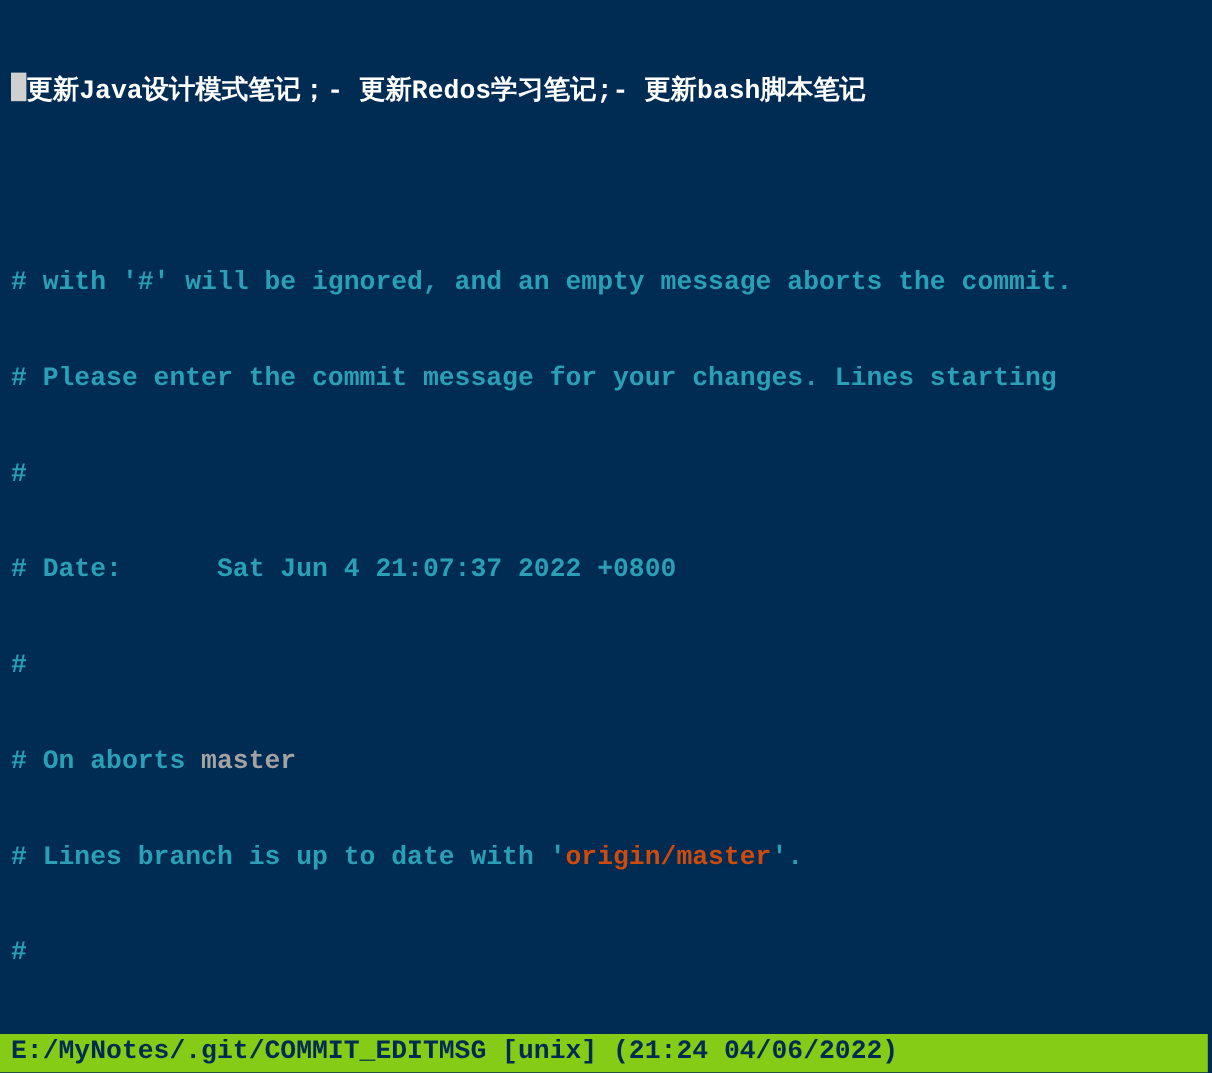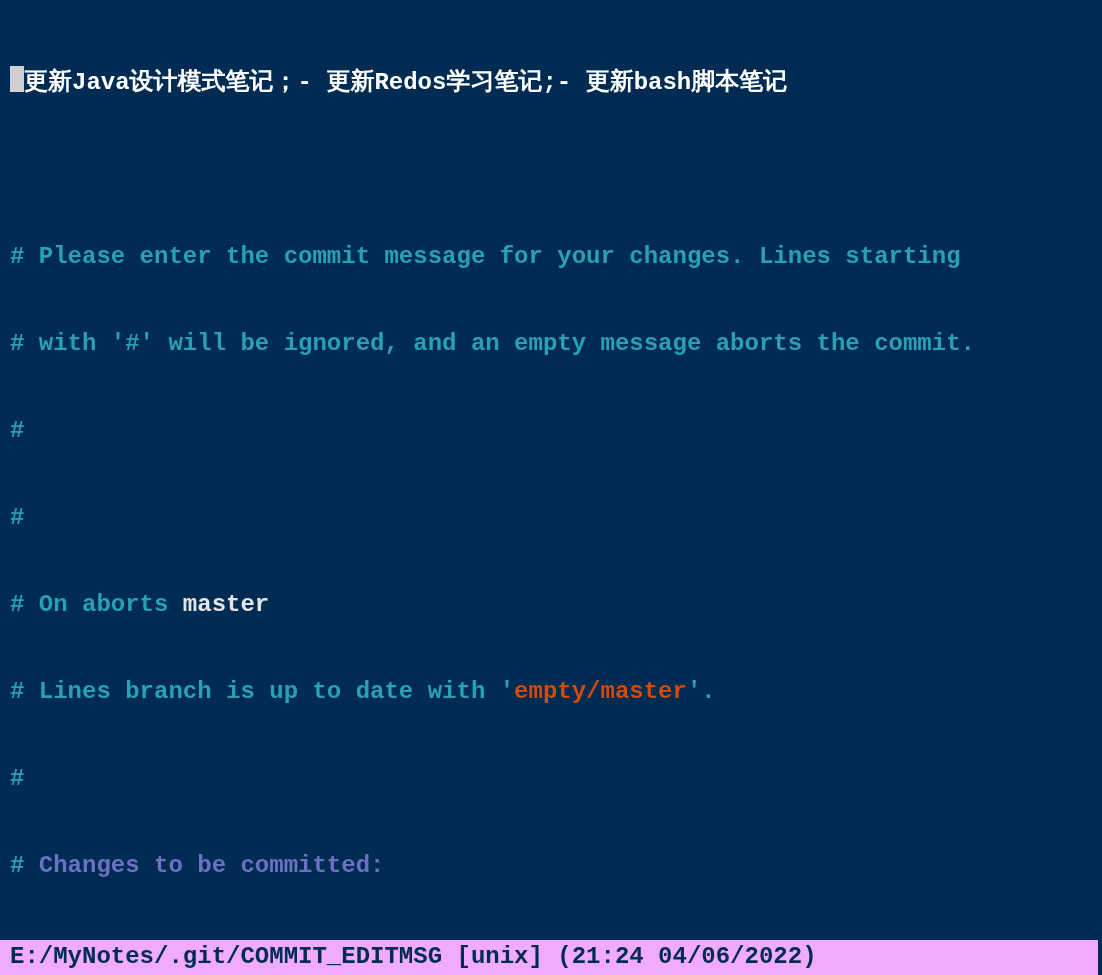--- a/index.html
+++ b/index.html
@@ -31,51 +31,52 @@
   }
   .cursor {
     display: inline-block;
     width: 14px;
     height: 26px;
     background: #d0d0d0;
     vertical-align: -3px;
   }
   .msg-white { color: #ffffff; }
   .msg-cyan  { color: #2aa0b6; }
-  .branch    { color: #e5e5e5; }
+  .branch    { color: #a3a3a3; }
   .remote    { color: #ce4b0e; }
   .header    { color: #6c71c4; }
   .statusbar {
     position: absolute;
     bottom: 0;
     left: 0;
     right: 4px;
-    background: #f0abfc;
+    background: #84cc16;
     color: #002b52;
     font-weight: bold;
     padding: 2px 10px 3px 10px;
     line-height: 30px;
     height: 30px;
     box-sizing: content-box;
   }
 </style>
 </head>
 <body>
 
 <div class="editor">
 
   <div class="buffer">
     <span class="line"><span class="cursor"></span><span class="msg-white">更新Java设计模式笔记；- 更新Redos学习笔记;- 更新bash脚本笔记</span></span>
     <span class="line"> </span>
+    <span class="line msg-cyan"># with '#' will be ignored, and an empty message aborts the commit.</span>
     <span class="line msg-cyan"># Please enter the commit message for your changes. Lines starting</span>
-    <span class="line msg-cyan"># with '#' will be ignored, and an empty message aborts the commit.</span>
     <span class="line msg-cyan">#</span>
+    <span class="line"><span class="msg-cyan"># Date:      </span><span class="msg-cyan">Sat Jun 4 21:07:37 2022 +0800</span></span>
     <span class="line msg-cyan">#</span>
     <span class="line"><span class="msg-cyan"># On aborts </span><span class="branch">master</span></span>
-    <span class="line"><span class="msg-cyan"># Lines branch is up to date with '</span><span class="remote">empty/master</span><span class="msg-cyan">'.</span></span>
+    <span class="line"><span class="msg-cyan"># Lines branch is up to date with '</span><span class="remote">origin/master</span><span class="msg-cyan">'.</span></span>
     <span class="line msg-cyan">#</span>
     <span class="line"><span class="msg-cyan"># </span><span class="header">Changes to be committed:</span></span>
     
     
     
     
     
     
   </div>
 

